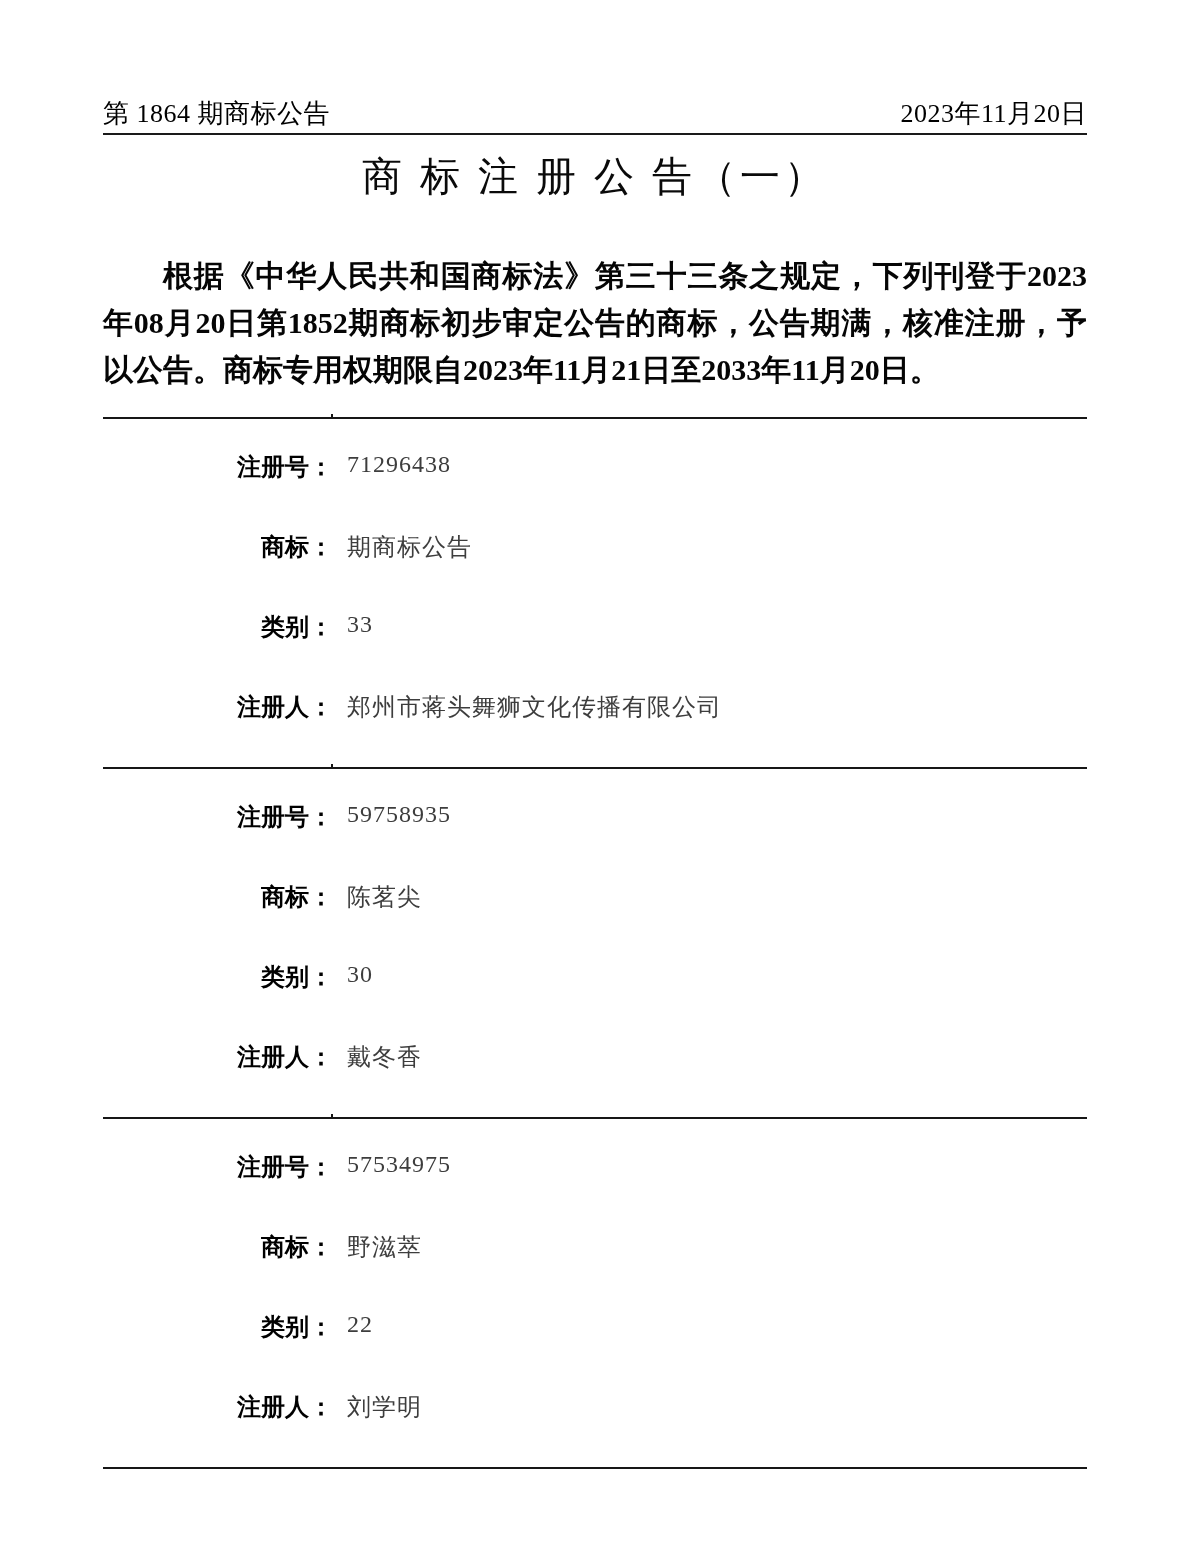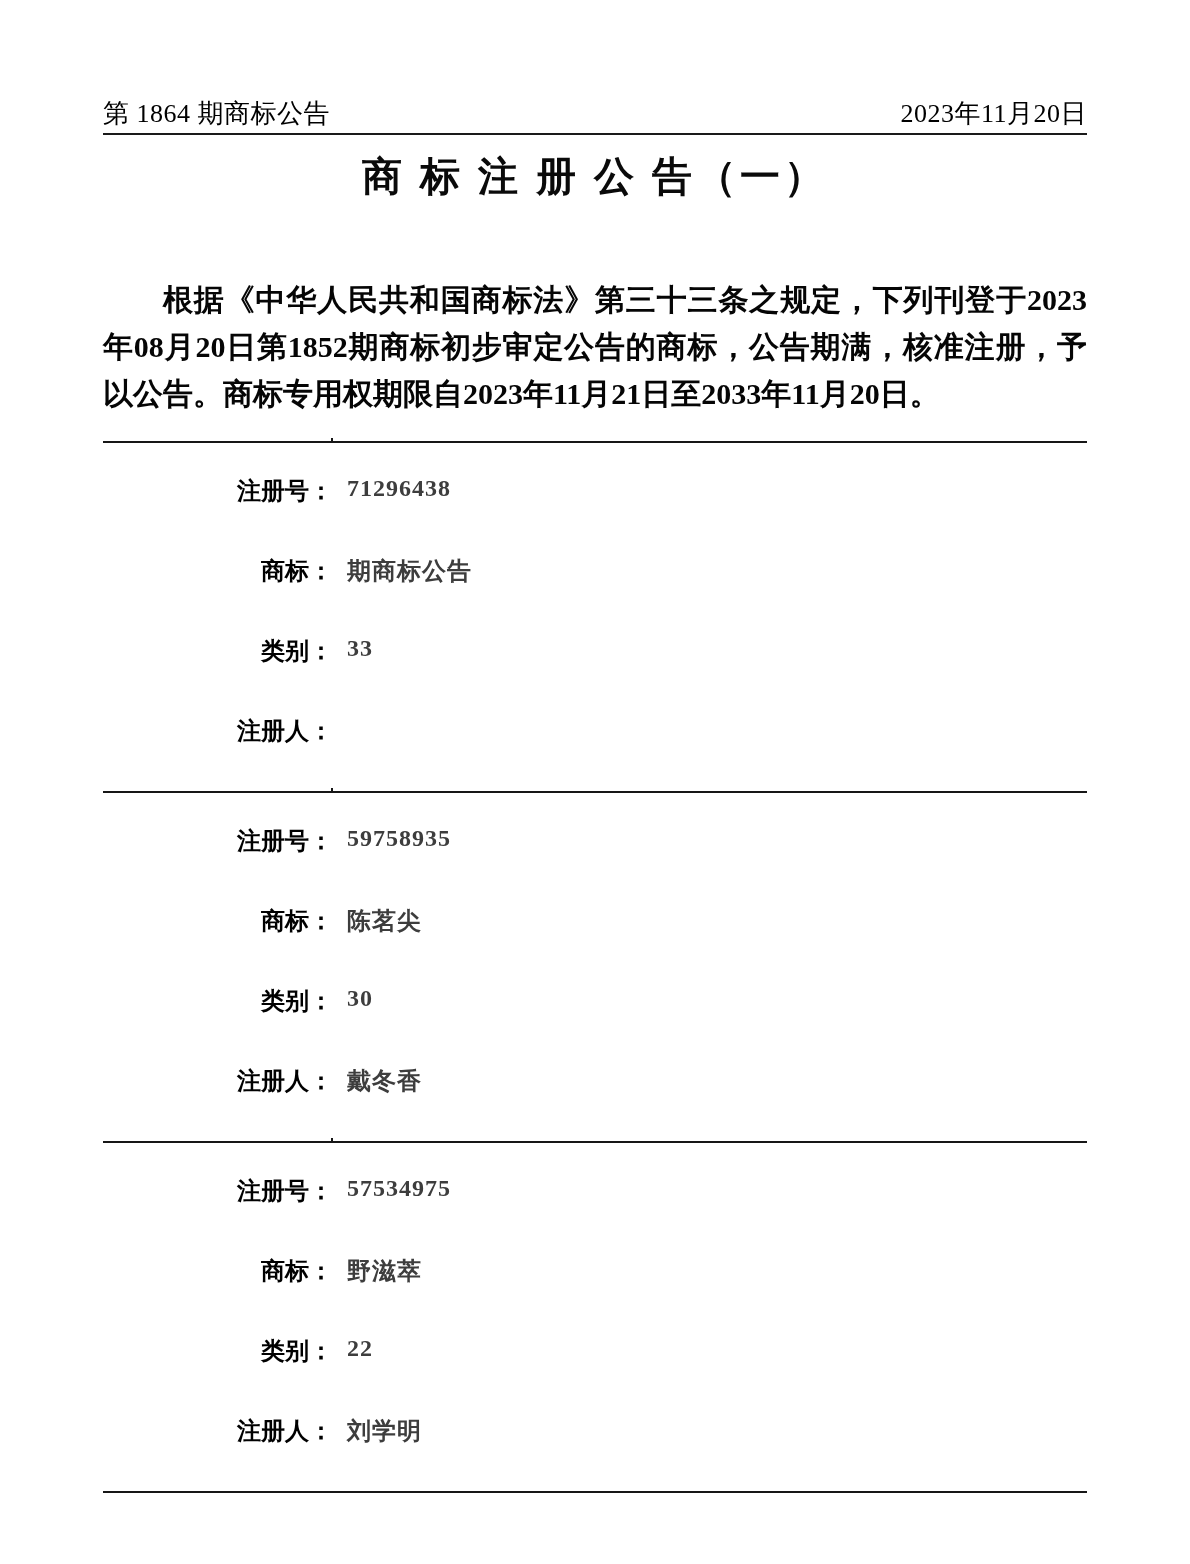--- a/index.html
+++ b/index.html
@@ -29,27 +29,27 @@
   .header-rule {
     border: none;
     border-top: 2.5px solid #1a1a1a;
     height: 0;
   }
   
   .doc-title {
     margin-top: 14px;
     text-align: center;
     font-size: 40px;
-    font-weight: bold;
+    font-weight: normal;
     letter-spacing: 4px;
     color: #0a0a0a;
   }
   
   .intro {
-    margin-top: 72px;
+    margin-top: 48px;
     font-size: 30px;
     font-weight: bold;
     line-height: 47px;
     text-align: justify;
     text-indent: 2em;
     color: #050505;
   }
   
   .entries { margin-top: 24px; }
   .entry {
@@ -80,21 +80,20 @@
     font-size: 24px;
     color: #000;
     white-space: nowrap;
   }
   .field-value {
     margin-left: 14px;
     font-size: 24px;
     color: #3d3d3d;
     letter-spacing: 1px;
     white-space: nowrap;
-    font-weight: bold;
   }
   .bottom-rule {
     border: none;
     border-top: 2.5px solid #161616;
     height: 0;
   }
 </style>
 </head>
 <body>
 
@@ -120,20 +119,21 @@
       <div class="field-row">
         <span class="field-label">商标：</span>
         <span class="field-value">期商标公告</span>
       </div>
       <div class="field-row">
         <span class="field-label">类别：</span>
         <span class="field-value">33</span>
       </div>
       <div class="field-row">
         <span class="field-label">注册人：</span>
+        <span class="field-value">郑州市蒋头舞狮文化传播有限公司</span>
       </div>
     </div>
 
     <div class="entry">
       <div class="field-row">
         <span class="field-label">注册号：</span>
         <span class="field-value">59758935</span>
       </div>
       <div class="field-row">
         <span class="field-label">商标：</span>

